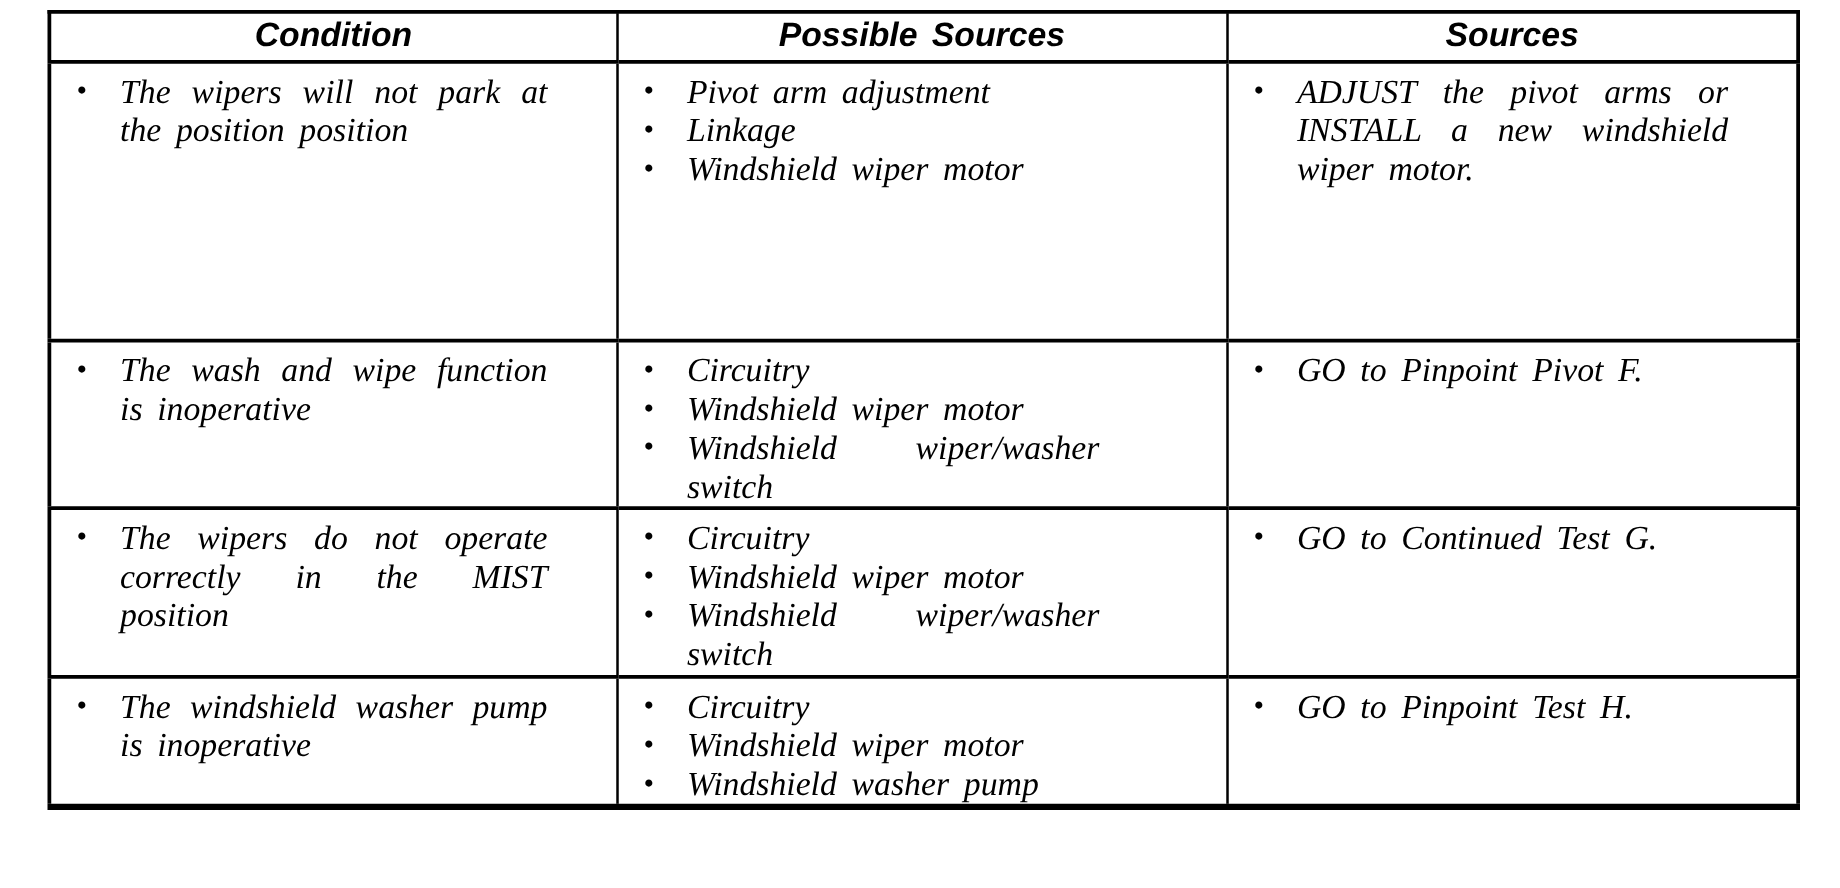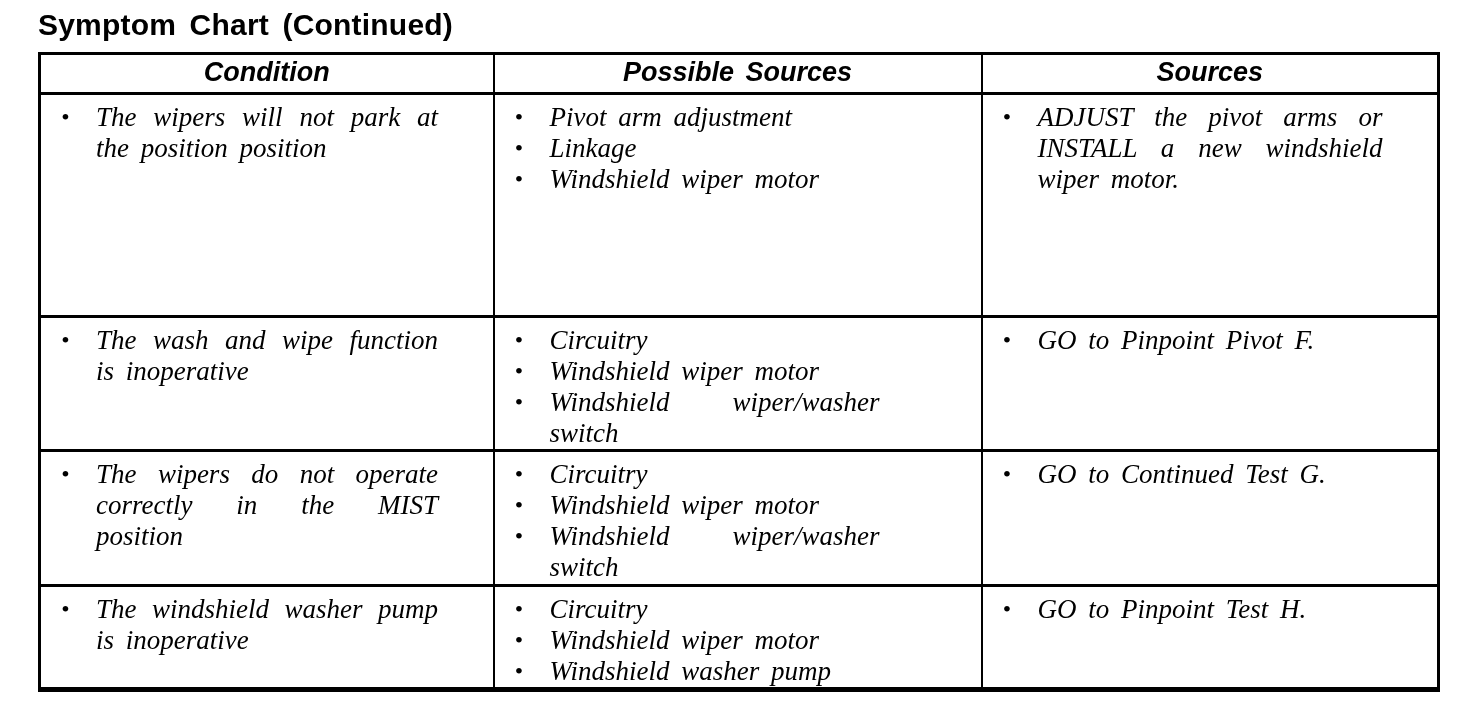--- a/index.html
+++ b/index.html
@@ -76,21 +76,20 @@
     position: absolute;
     left: 0;
     top: 0;
     font-size: 24px;
   }
 </style>
 </head>
 <body>
 
 <div class="page">
-  <h1 class="doc-title">Symptom Chart (Continued)</h1>
   <table class="symptom-table">
     <colgroup>
       <col class="c1">
       <col class="c2">
       <col class="c3">
     </colgroup>
     <thead>
       <tr>
         <th>Condition</th>
         <th>Possible Sources</th>

